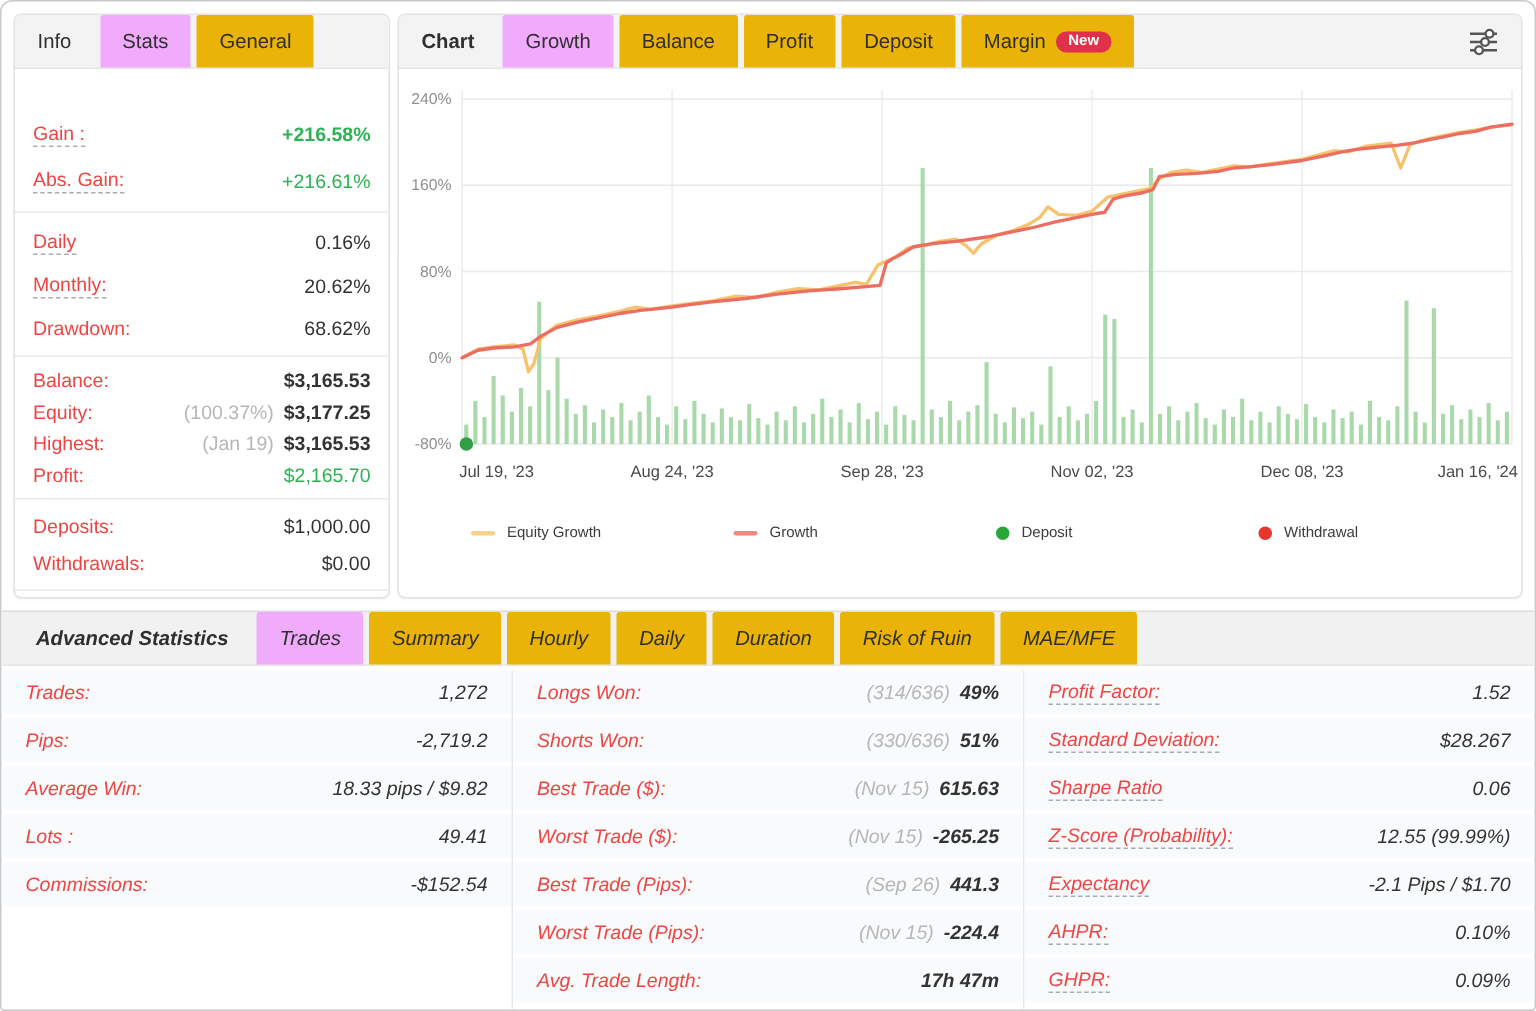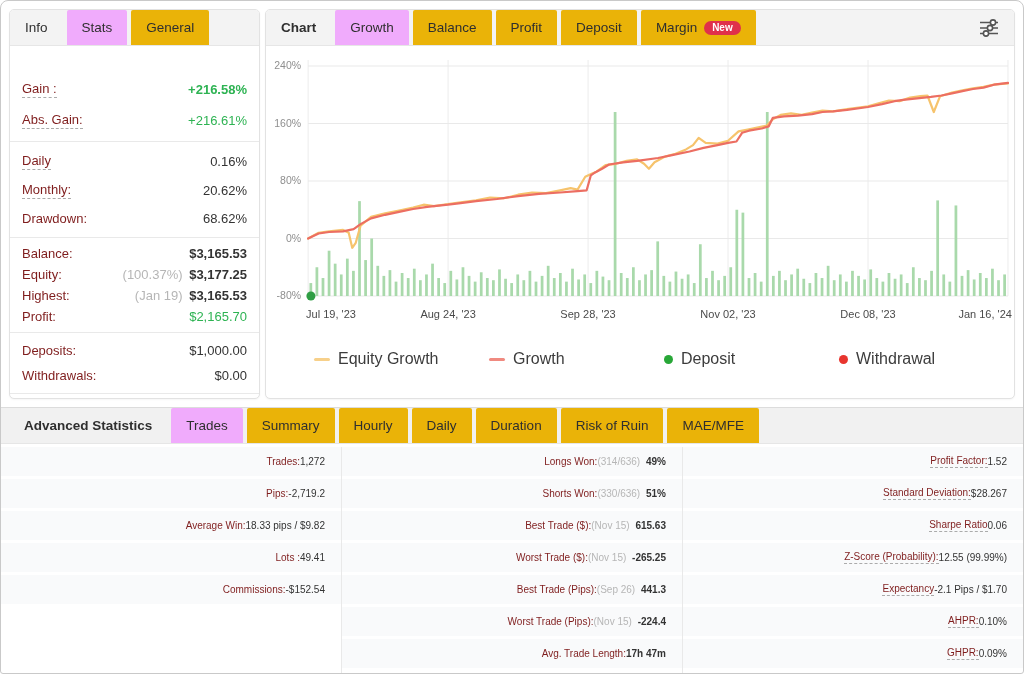--- a/index.html
+++ b/index.html
@@ -28,42 +28,42 @@
   .icon-wrap { margin-left:auto; align-self:center; padding:0 14px; cursor:pointer; display:flex; }
 
   
   .srows { padding:4px 0 0; }
   .srow  { display:flex; justify-content:space-between; align-items:center; padding:5px 12px; font-size:13px; }
   .srow.g0 { padding:7px 12px; }
   .srow.g1 { padding:6px 12px; }
   .srow.g2 { padding:3px 12px; }
   .srow.g4 { padding:6px 12px; }
   .ldiv  { border-top:1px solid #e9e9e9; margin:5px 0; }
-  .lbl   { color:#7f1d1d; }
+  .lbl   { color:#ef4444; }
   .lbl.link { border-bottom:1px dashed #ababab; padding-bottom:1px; cursor:pointer; }
   .val   { text-align:right; }
   .pre   { color:#b6b6b6; margin-right:3px; }
   .green { color:#2eb353; }
   .bold  { font-weight:bold; }
 
   
   #chart-svg { display:block; width:100%; height:300px; }
   .legend { display:flex; padding:2px 0 0 48px; margin-top:2px; }
-  .litem  { width:176px; display:flex; align-items:center; font-size:16px; color:#3c3c3c; cursor:pointer; }
+  .litem  { width:176px; display:flex; align-items:center; font-size:10px; color:#3c3c3c; cursor:pointer; }
   .sw-line { display:inline-block; width:16px; height:3px; border-radius:2px; margin-right:8px; }
   .sw-dot  { display:inline-block; width:9px; height:9px; border-radius:50%; margin-right:8px; }
 
   
-  .bottom { border-top:1px solid #dcdcdc; height:268px; display:flex; flex-direction:column; }
+  .bottom { border-top:1px solid #dcdcdc; height:268px; display:flex; flex-direction:column;font-style:italic; }
   .bottom .tabbar { background:#f1f1f1; padding-left:8px; }
   .cols  { display:flex; padding-top:3px; flex:1; }
   .bcol  { flex:1; }
   .bcol + .bcol { border-left:1px solid #e9e9e9; }
-  .brow  { display:flex; justify-content:flex-end; align-items:center; height:29px;
-           margin-bottom:3px; padding:0 16px; background:#f9fafb; font-size:10px; }
+  .brow  { display:flex; justify-content:space-between; align-items:center; height:29px;
+           margin-bottom:3px; padding:0 16px; background:#f9fafb; font-size:13px; }
   .pbar  { width:86px; height:11px; border-radius:1px; overflow:hidden; display:flex; background:#f07470; }
   .pbar .g { background:#7ed07e; height:100%; }
 </style>
 </head>
 <body>
 
 <div class="window">
 
   <div class="top">
 

